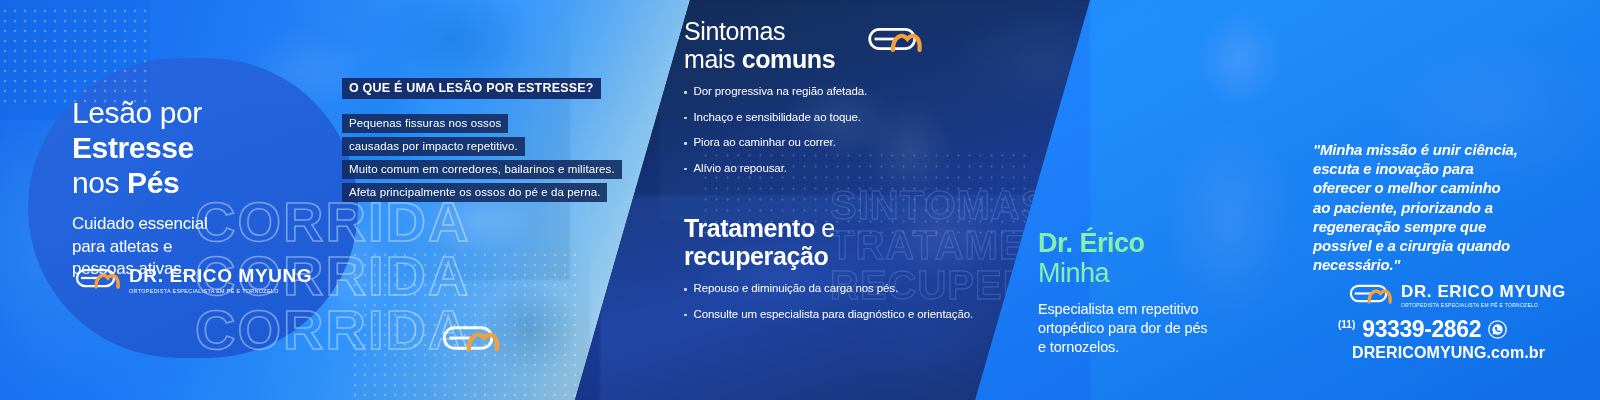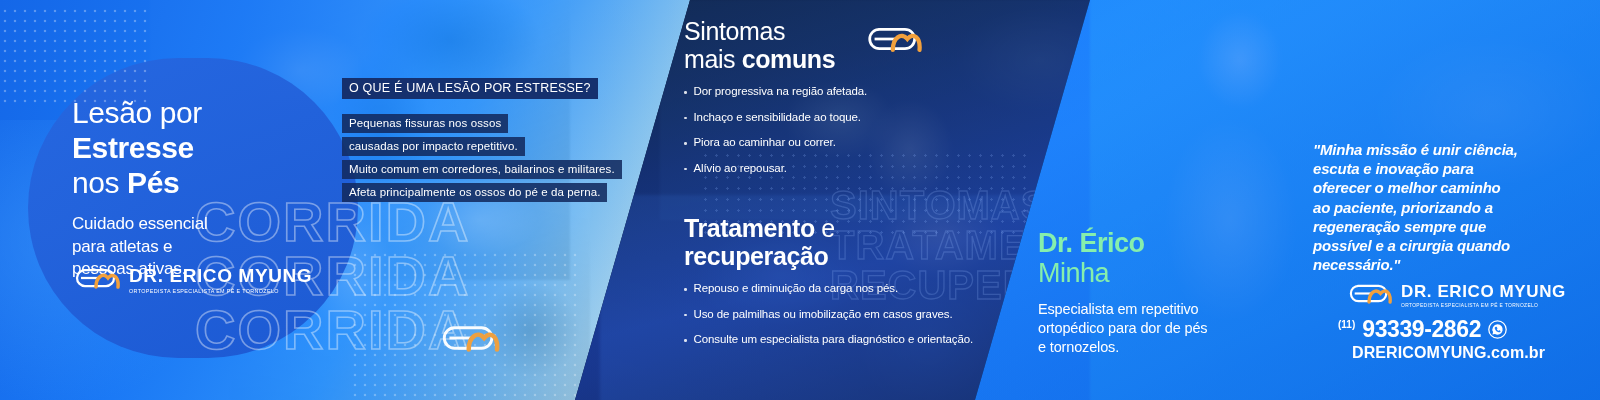--- a/index.html
+++ b/index.html
@@ -76,21 +76,21 @@
 
   .p1-logo { position:absolute; left:74px; top:264px; z-index:7; }
   .p1-logo .logo-txt-name { font-size:19px; }
   .p1-logo .logo-txt-tag { font-size:5.4px; }
 
   .p1-logo-mark2 { position:absolute; left:440px; top:320px; z-index:7; opacity:.97; }
 
   
   .p1-boxes { position:absolute; left:342px; top:78px; z-index:8; }
   .p1-boxhead {
-    display:inline-block; background:#15306e; color:#fff; font-weight:normal;
+    display:inline-block; background:#15306e; color:#fff; font-weight:bold;
     font-size:12.5px; letter-spacing:.2px; padding:3px 7px 4px; white-space:nowrap;
   }
   .p1-boxitem {
     display:inline-block; background:rgba(18,42,96,.88); color:#fff;
     font-size:11.5px; letter-spacing:.1px; padding:3px 7px 4px; margin-top:4px;
     white-space:nowrap;
   }
   .p1-boxitem.first { margin-top:15px; }
 
   
@@ -317,24 +317,20 @@
           <div><span class="b">Tratamento</span><span> e</span></div>
           <div class="b">recuperação</div>
         </div>
         <div class="p2-list">
           <div class="p2-li">
               <span class="dot"></span>
               <span>Repouso e diminuição da carga nos pés.</span>
             </div>
           <div class="p2-li">
               <span class="dot"></span>
-              <span>Uso de palmilhas ou imobilização em casos graves.</span>
-            </div>
-          <div class="p2-li">
-              <span class="dot"></span>
               <span>Consulte um especialista para diagnóstico e orientação.</span>
             </div>
         </div>
       </div>
 
     </div>
   </div>
 
   <div class="panel3">
     <div class="p3-photo"></div>

